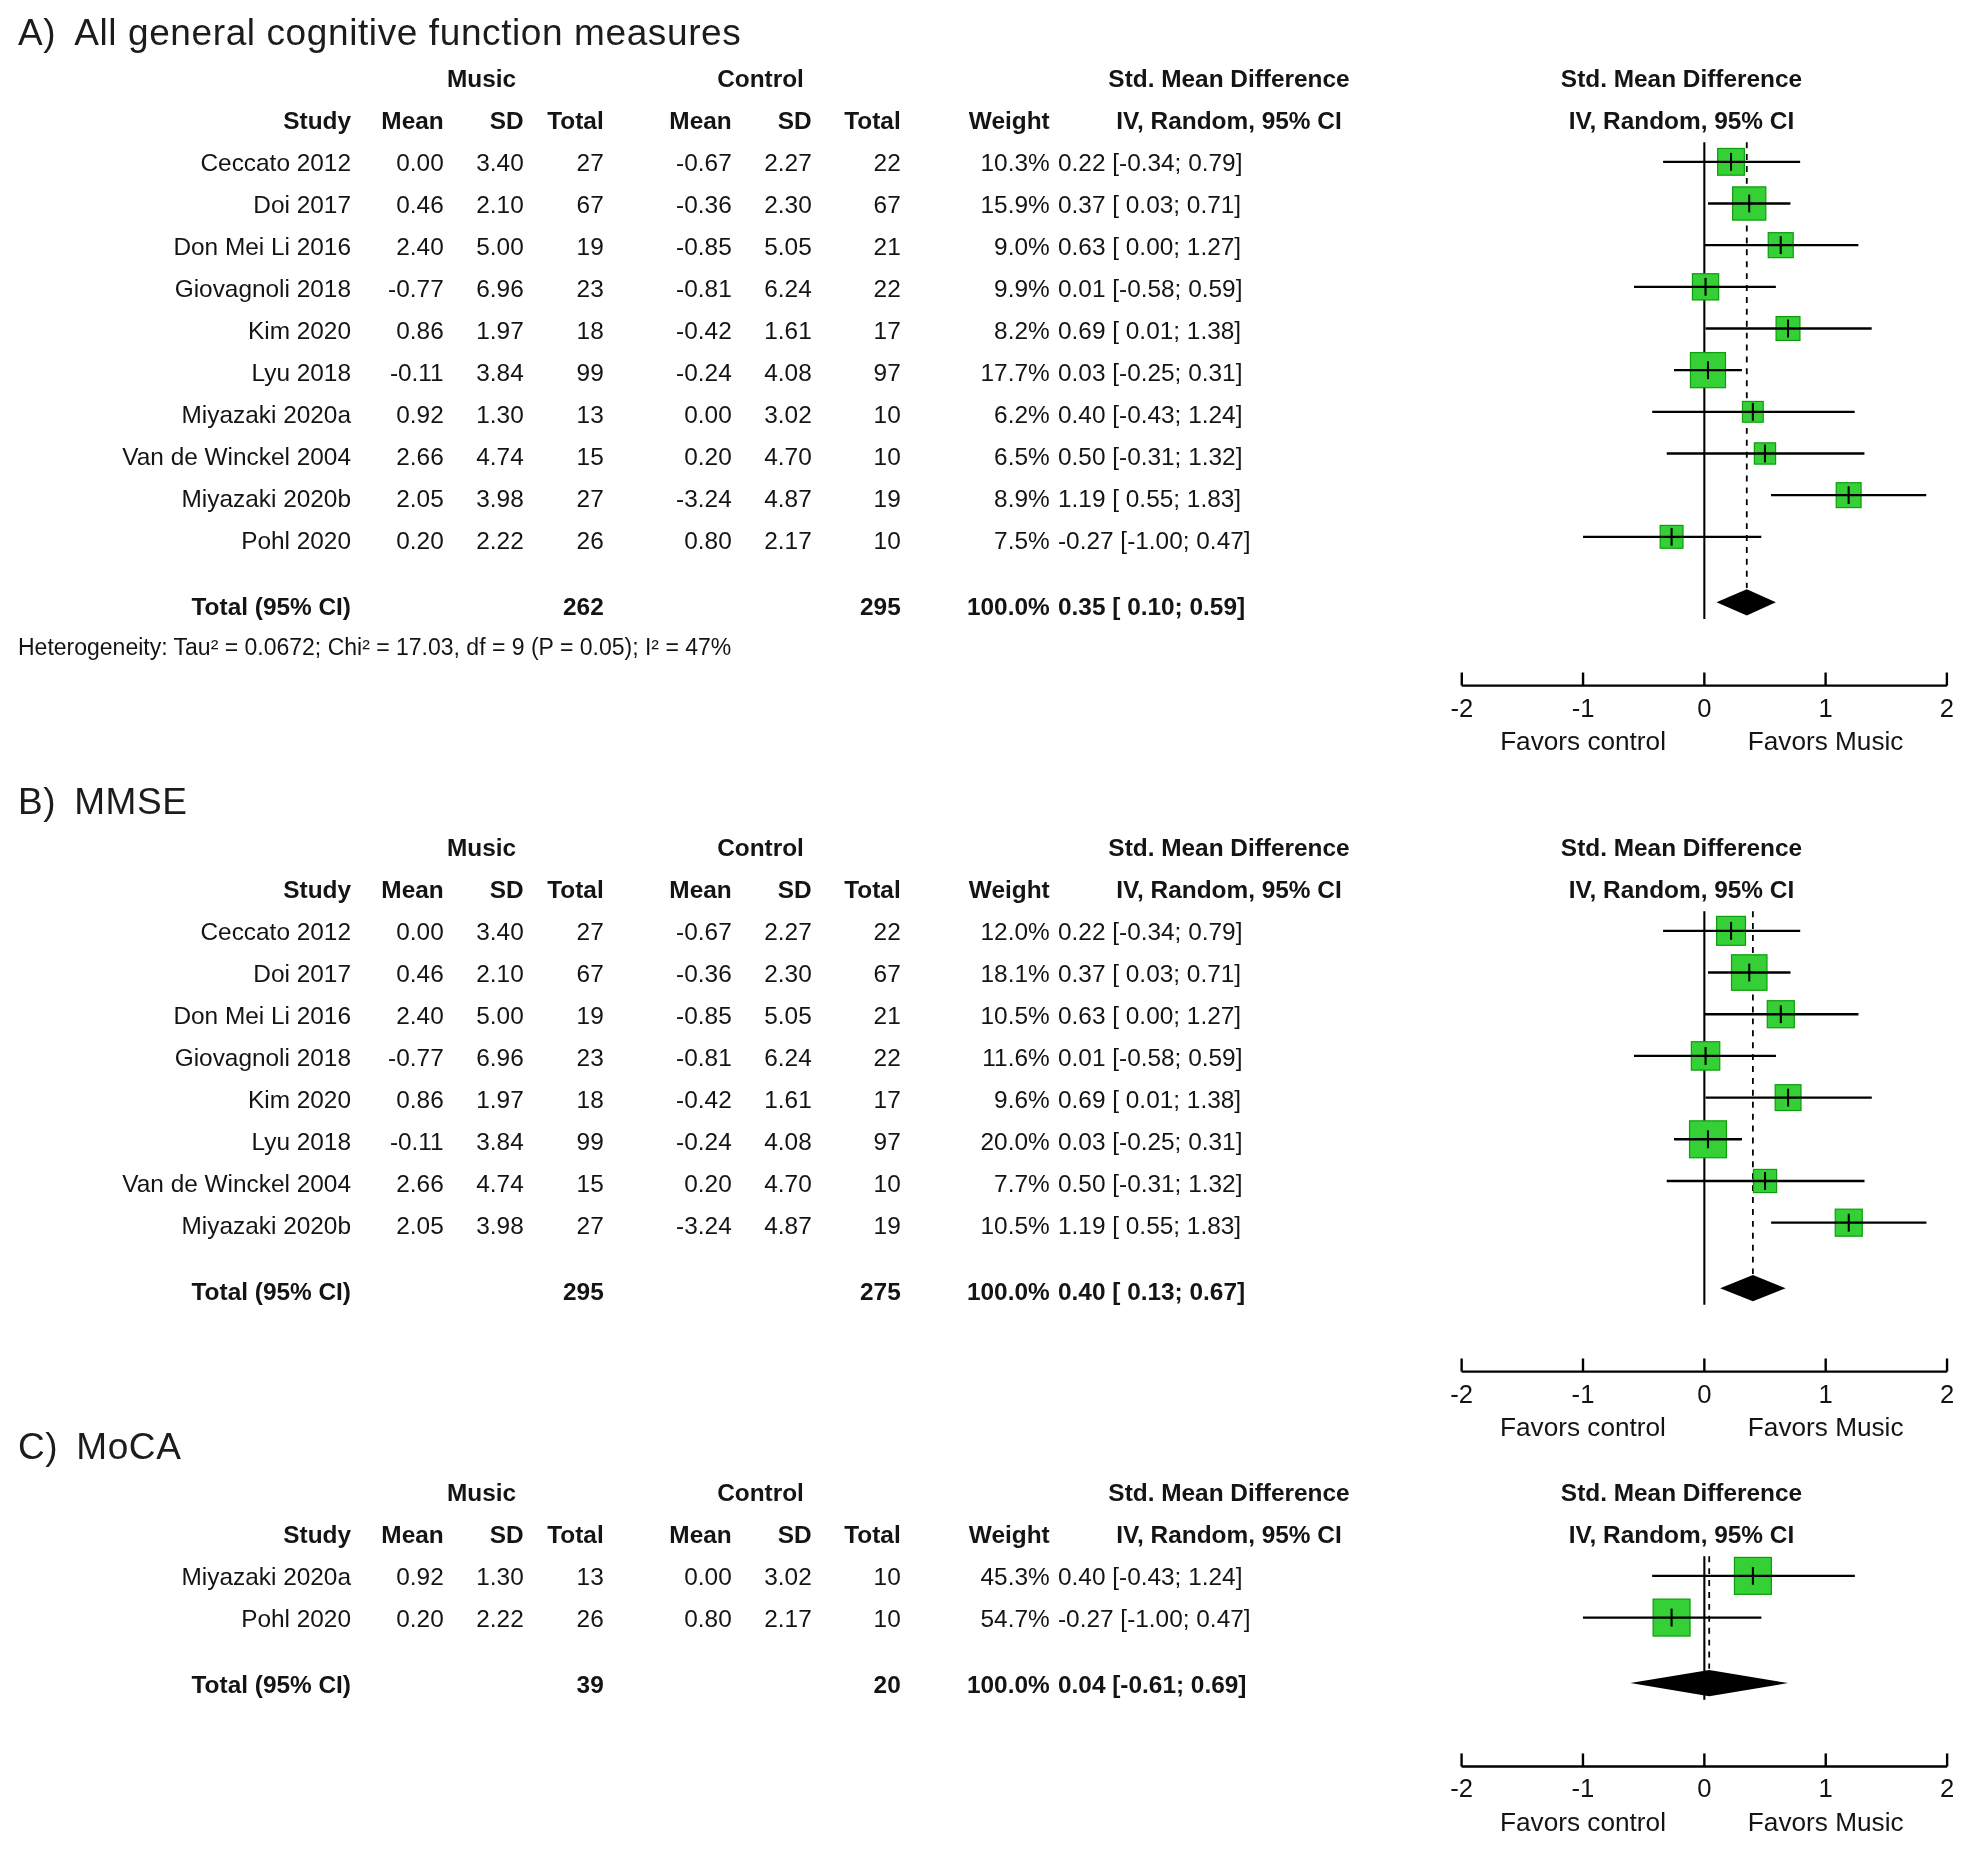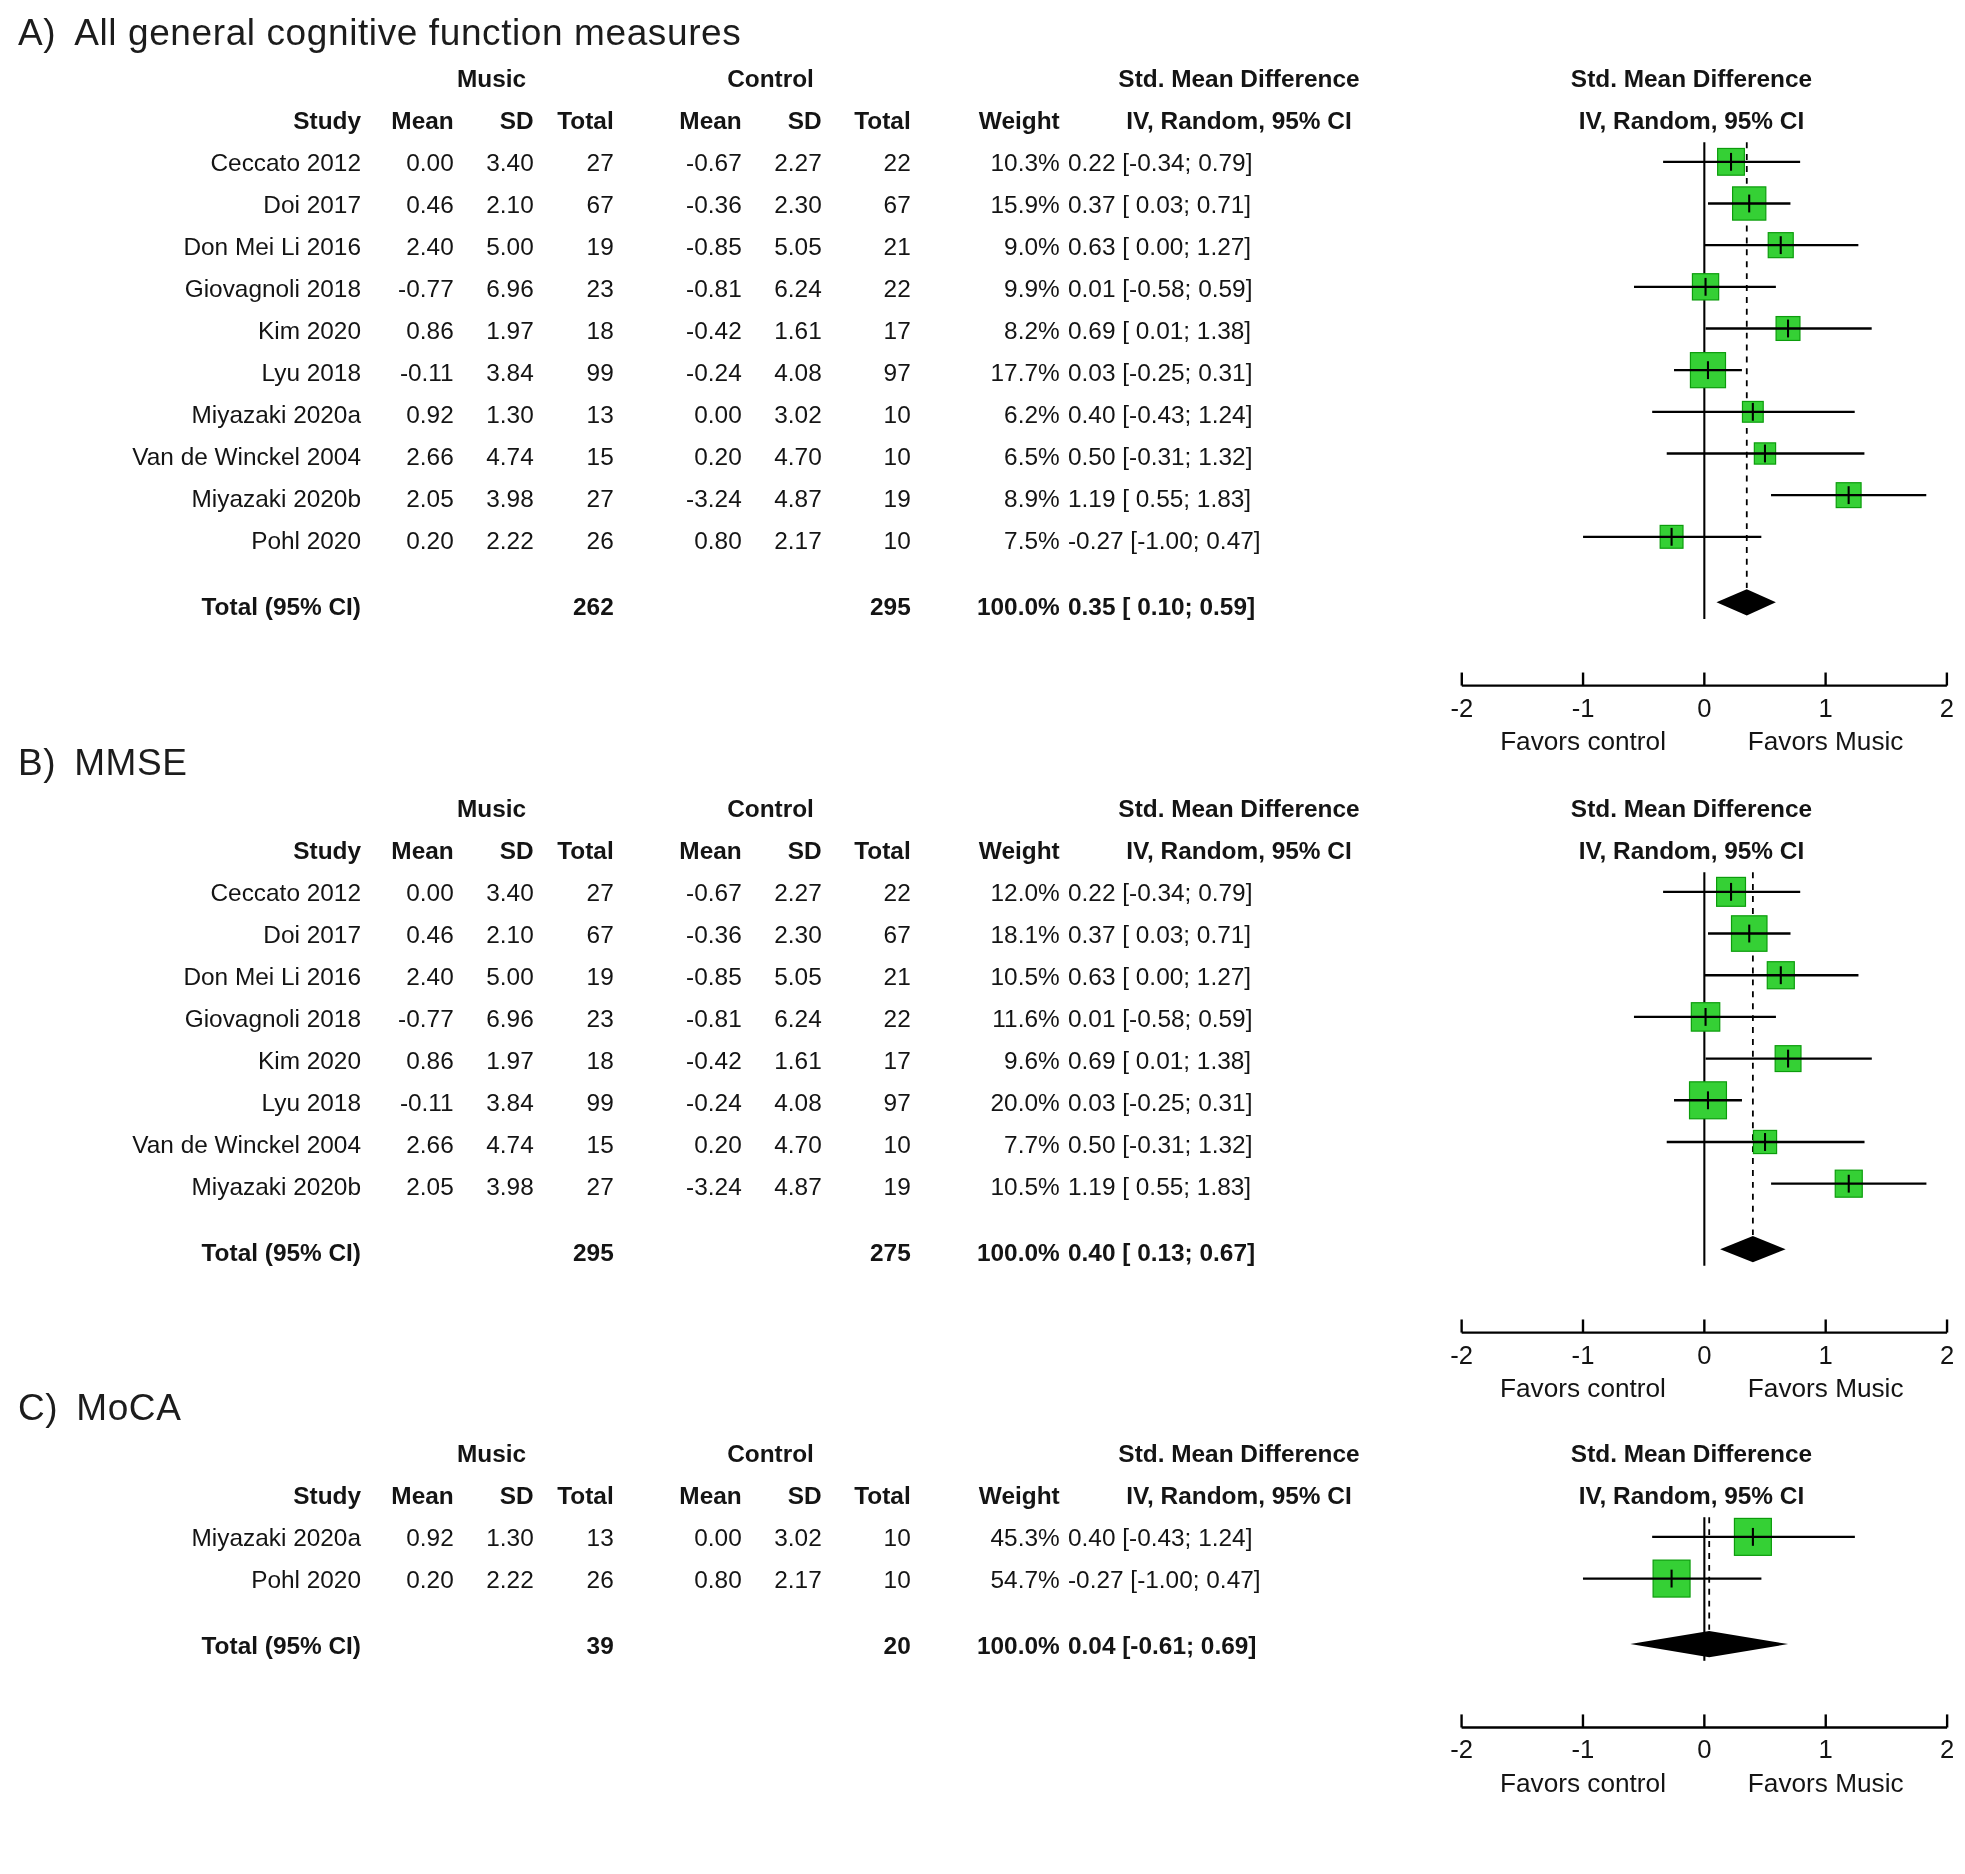--- a/index.html
+++ b/index.html
@@ -7,21 +7,21 @@
     width:1965px;height:1875px;
     font-family:"Liberation Sans","DejaVu Sans",sans-serif;
     color:#141414;overflow:hidden;
   }
   .figure{width:1965px;height:1875px;background:#fff;}
   .panel{width:1965px;}
   .panel-title{
     margin:8.3px 0 0 18px;height:50px;display:flex;align-items:center;gap:18px;
     font-size:37px;font-weight:400;letter-spacing:0.6px;color:#1c1c1c;
   }
-  .panel-body{position:relative;padding-left:28px;}
+  .panel-body{position:relative;padding-left:18px;}
   .grid-row{
     display:grid;
     grid-template-columns:333px 101px 80px 80px 128px 80px 89px 149px 342px 563px;
     align-items:center;height:42px;font-size:24.4px;
   }
   .header-row1 .cell, .header-row2 .cell{white-space:nowrap;}
   .bold{font-weight:bold;}
   .center{text-align:center;}
   .num{text-align:right;padding-right:8.3px;white-space:nowrap;}
   .smd-val{text-align:left;padding-right:12px;white-space:nowrap;}
@@ -197,20 +197,21 @@
         <div></div>
           <div></div>
         <div class="cell num">262</div>
         <div></div>
           <div></div>
         <div class="cell num">295</div>
         <div class="cell num">100.0%</div>
         <div class="cell smd-val">0.35 [ 0.10; 0.59]</div>
         <div></div>
       </div>
+      <div class="het">Heterogeneity: Tau² = 0.0672; Chi² = 17.03, df = 9 (P = 0.05); I² = 47%</div>
       <div class="axis-spacer"></div>
       <svg class="forest" width="563" height="622" viewBox="0 0 945 1045">
           <line x1="507.5" y1="2" x2="507.5" y2="803" stroke="#000000" stroke-width="3.5"></line>
           <line x1="578.8125" y1="2" x2="578.8125" y2="751" stroke="#000000" stroke-width="3" stroke-dasharray="10 10"></line>
           <rect x="529.8594708497664" y="12.5344708497663" width="44.9310583004674" height="44.9310583004674" fill="#35d035" stroke="#0c9c0c" stroke-width="2"></rect>
           <line x1="438.22499999999997" y1="35" x2="668.4625" y2="35" stroke="#000000" stroke-width="4"></line>
           <line x1="552.325" y1="20" x2="552.325" y2="50" stroke="#000000" stroke-width="3.5"></line>
           <rect x="554.9751371476724" y="77.08763714767235" width="55.82472570465528" height="55.82472570465528" fill="#35d035" stroke="#0c9c0c" stroke-width="2"></rect>
           <line x1="513.6125" y1="105" x2="652.1625" y2="105" stroke="#000000" stroke-width="4"></line>
           <line x1="582.8875" y1="90" x2="582.8875" y2="120" stroke="#000000" stroke-width="3.5"></line>

